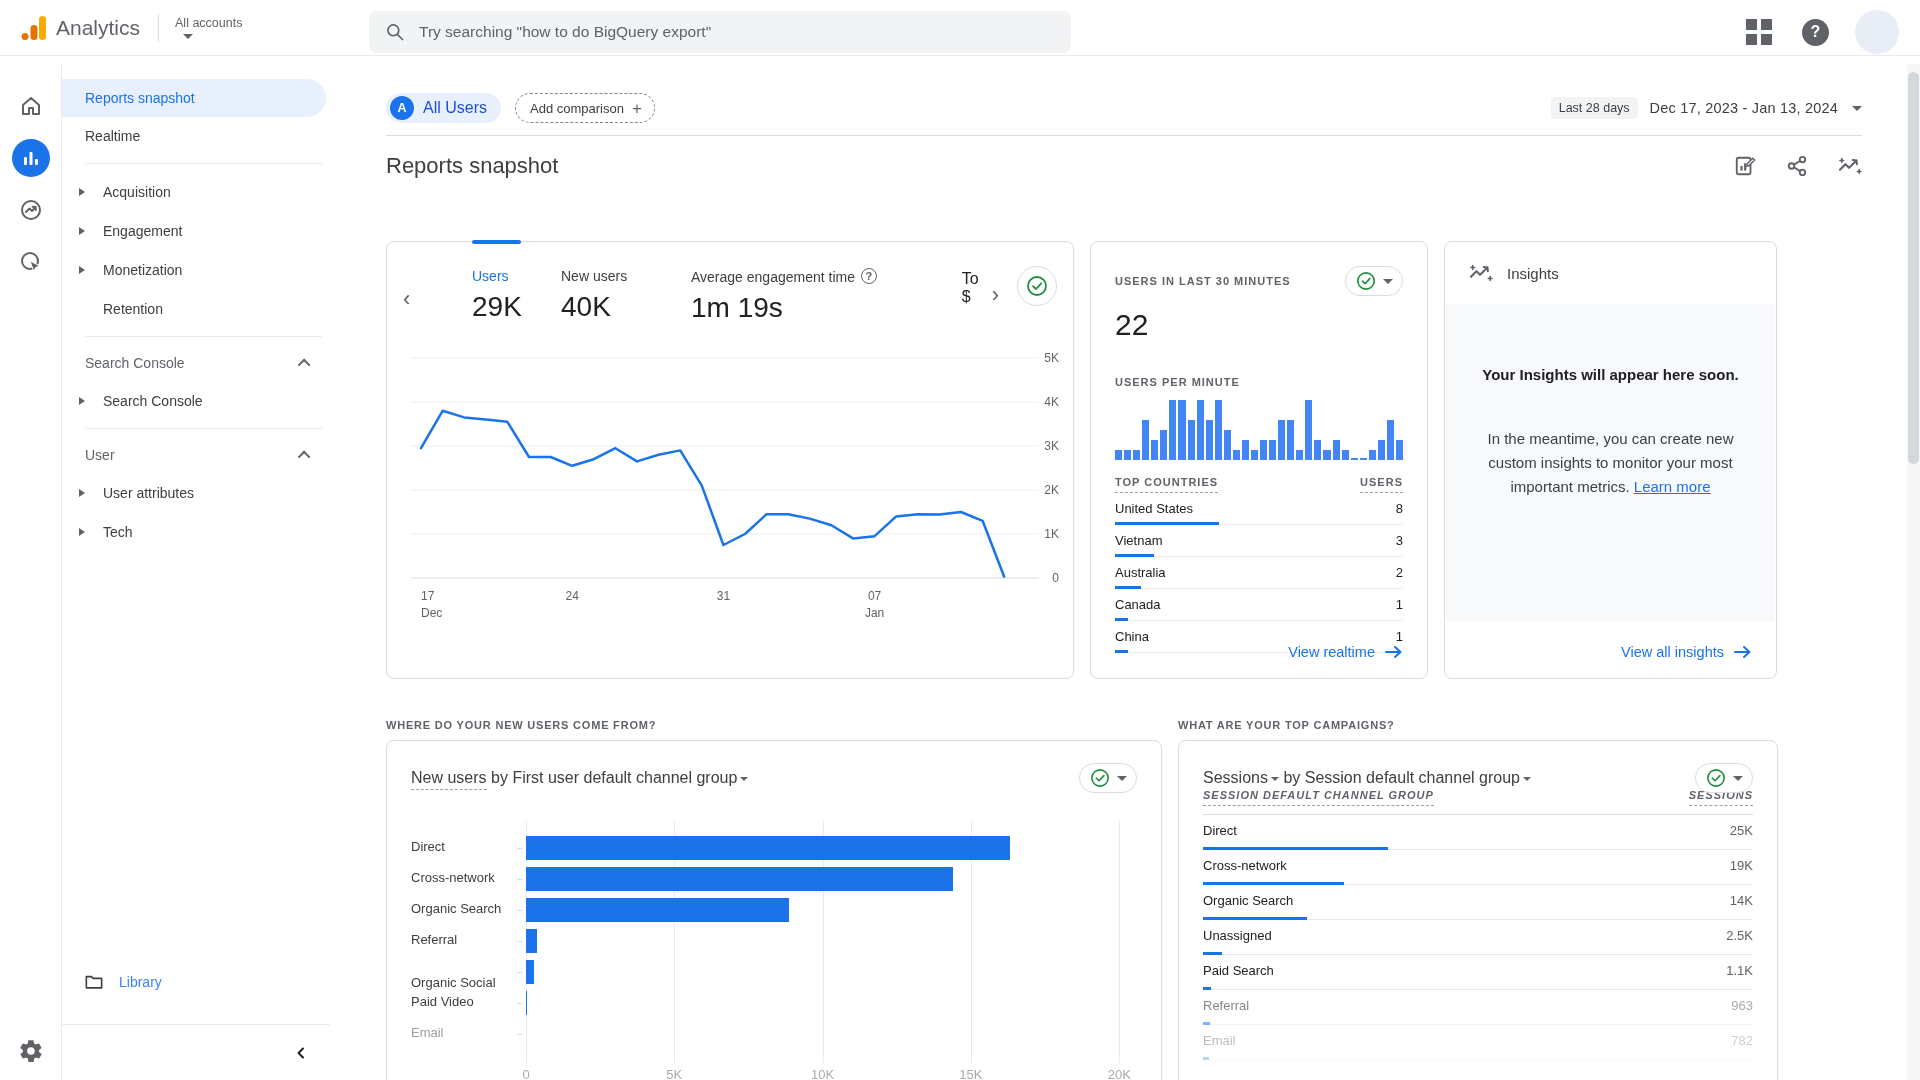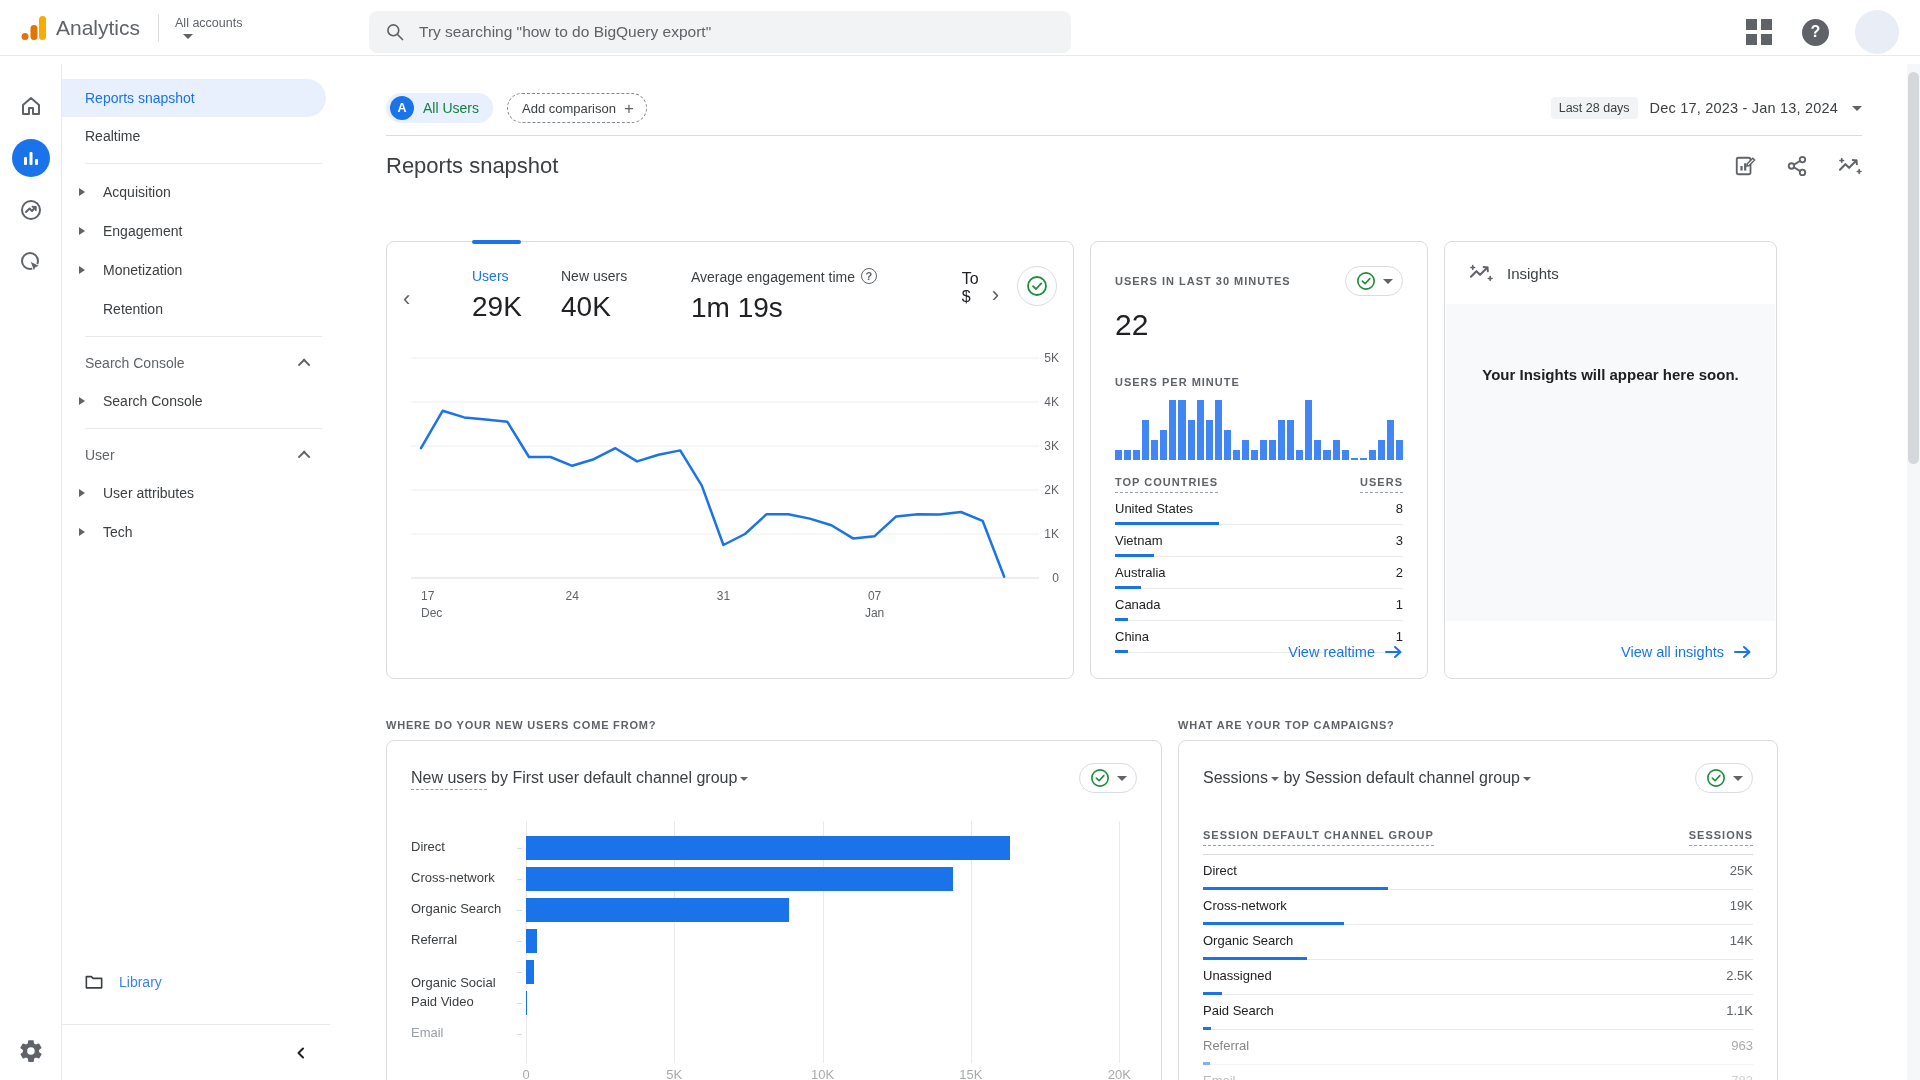--- a/index.html
+++ b/index.html
@@ -62,21 +62,21 @@
   .collapse-btn { font-size:20px; color:#202124; font-weight:bold; cursor:pointer; }
 
   
   .main { position:absolute; left:330px; top:64px; width:1590px; height:1016px; padding:0 58px 0 56px; overflow:hidden; }
   .compare-row { margin-top:26px; height:36px; display:flex; align-items:center; justify-content:space-between; }
   .compare-left { display:flex; align-items:center; }
   .chip-allusers { height:30px; background:#e8f0fe; border-radius:15px; display:flex; align-items:center;
                    padding:0 14px 0 4px; cursor:pointer; }
   .chip-a { width:24px; height:24px; border-radius:50%; background:#1a73e8; color:#fff; font-size:12.5px;
             font-weight:bold; display:flex; align-items:center; justify-content:center; margin-right:9px; }
-  .chip-allusers span.lbl { font-size:14px; color:#15803d; }
+  .chip-allusers span.lbl { font-size:16px; color:#1d4ed8; }
   .add-comparison { height:30px; border:1px dashed #80868b; border-radius:16px; display:flex; align-items:center;
                     padding:0 12px 0 14px; margin-left:14px; font-size:13px; color:#3c4043; cursor:pointer; }
   .plus { font-size:17px; color:#5f6368; margin-left:8px; line-height:1; }
   .date-area { display:flex; align-items:center; cursor:pointer; }
   .preset-chip { background:#f1f3f4; border-radius:4px; font-size:12.5px; color:#3c4043; padding:4px 8px; margin-right:12px; }
   .date-text { font-size:14.5px; color:#3c4043; letter-spacing:.2px; }
   .date-area .caret-down { margin-left:14px; }
   .toolbar-divider { border-bottom:1px solid #dadce0; margin-top:9px; }
   .title-row { margin-top:17px; display:flex; align-items:center; justify-content:space-between; }
   .page-title { font-size:22px; font-weight:400; color:#3c4043; }
@@ -143,21 +143,21 @@
   
   .hbar-label { position:absolute; left:24px; font-size:13px; color:#3c4043; height:18px; }
   .hbar-label.muted { color:#9aa0a6; }
   .hbar-tick { position:absolute; left:130px; width:5px; border-top:1px solid #dadce0; }
   .hbar-plot { position:absolute; left:137px; top:80px; width:617px; height:242px; }
   .vgrid { position:absolute; top:0; bottom:0; width:1px; background:#e8eaed; }
   .hbar { position:absolute; left:137px; height:24px; background:#1a73e8; }
   .haxis-label { position:absolute; font-size:13px; color:#5f6368; opacity:.55; transform:translateX(-50%); }
 
   
-  .tbl-head { display:flex; justify-content:space-between; margin-top:88px; padding-bottom:0; }
+  .tbl-head { display:flex; justify-content:space-between; margin-top:48px; padding-bottom:0;font-style:italic; }
   .tbl-sep { border-bottom:1px solid #dadce0; margin-top:8px; }
   .sess-row { position:relative; border-bottom:1px solid #e8eaed; height:35px; padding-top:8px; }
   .sess-line { display:flex; justify-content:space-between; font-size:13px; }
   .sess-name { color:#202124; } .sess-val { color:#5f6368; }
   .sess-bar { position:absolute; bottom:-1px; left:0; height:3px; background:#1a73e8; }
 
   
   .scroll-track { position:absolute; right:0; top:64px; width:13px; height:1016px; background:#f6f7f8; }
   .scroll-thumb { position:absolute; right:1px; top:8px; width:11px; height:392px; background:#d5d8db; border-radius:6px; }
 
@@ -500,20 +500,24 @@
       <div class="ins-header">
         <svg width="24" height="22" viewBox="0 0 26 24">
           <path d="M2 16 L8 10 L12 14 L20 6" fill="none" stroke="#5f6368" stroke-width="2.2" stroke-linecap="round" stroke-linejoin="round"></path>
           <path d="M20 6 l0.5 4 M20 6 l-4 -0.5" stroke="#5f6368" stroke-width="2.2" stroke-linecap="round"></path>
           <path d="M4 4 v4 M2 6 h4 M23 16 v4 M21 18 h4" stroke="#5f6368" stroke-width="1.8" stroke-linecap="round"></path>
         </svg>
         <span class="ins-title">Insights</span>
       </div>
       <div class="ins-body">
         <div class="ins-headline">Your Insights will appear here soon.</div>
+        <div class="ins-text">
+          <span>In the meantime, you can create new custom insights to monitor your most important metrics.</span>
+          <span class="ins-link">Learn more</span>
+        </div>
       </div>
       <div class="view-link">
         <span>View all insights</span>
         <svg width="18" height="14" viewBox="0 0 18 14">
             <path d="M1 7 H15 M10 2 L15.5 7 L10 12" fill="none" stroke="#1a73e8" stroke-width="2" stroke-linecap="round" stroke-linejoin="round"></path>
           </svg>
       </div>
     </div>
   </div>
 

